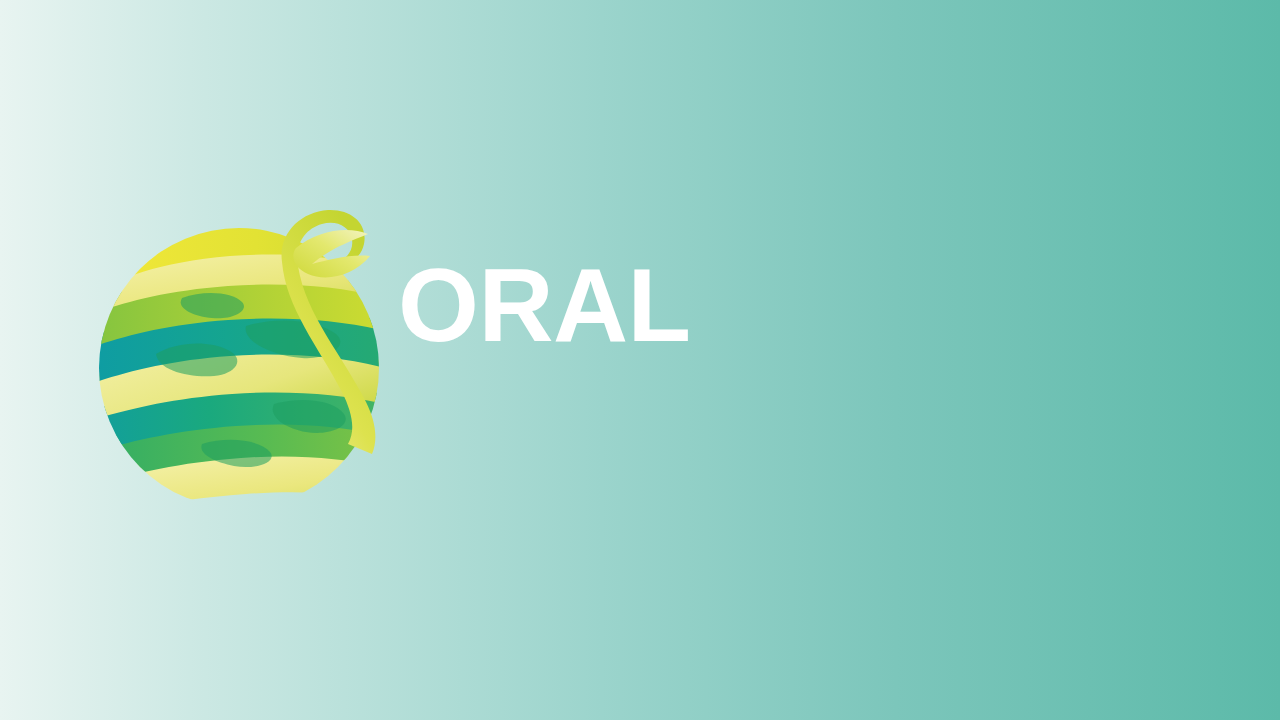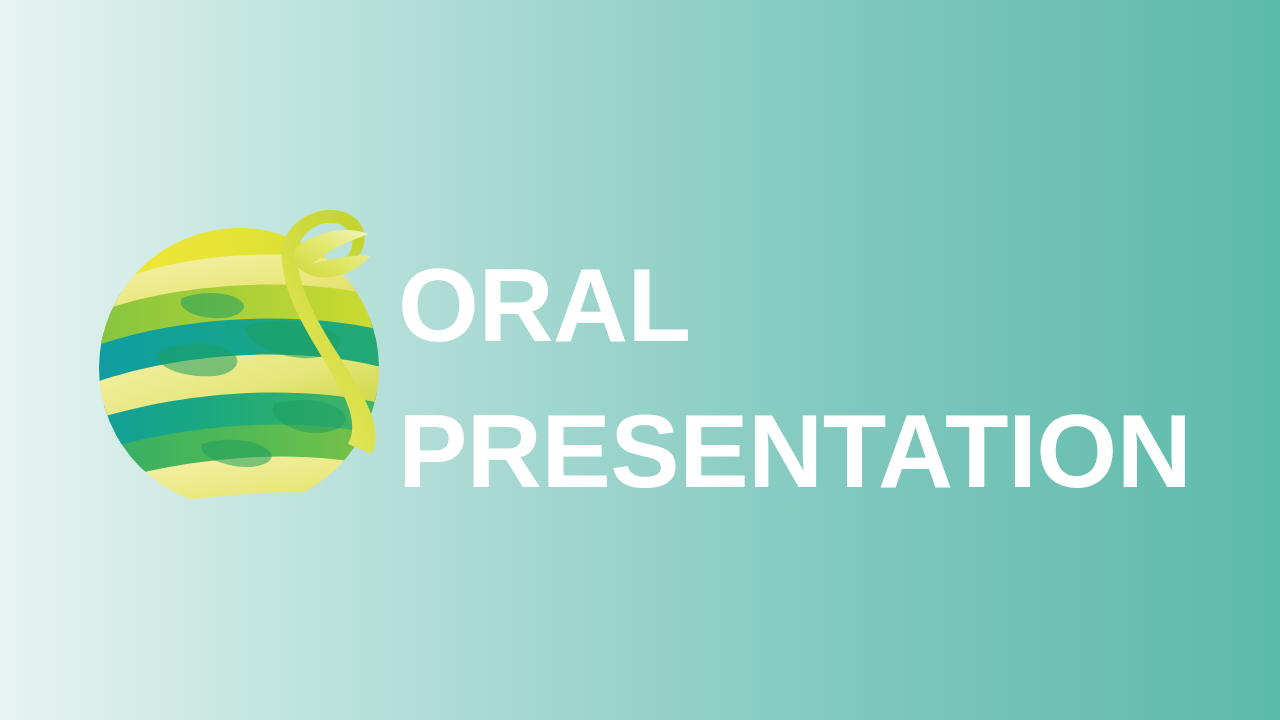--- a/index.html
+++ b/index.html
@@ -169,16 +169,15 @@
 
         <path d="M 200 44 C 222 26, 252 22, 272 30 C 252 38, 232 46, 216 60
                  C 232 56, 254 50, 274 52 C 258 72, 230 78, 212 70
                  C 198 64, 194 52, 200 44 Z" fill="url(#gLeaf)"></path>
       </g>
     </svg>
   </div>
 
   <div class="title-block">
     <span class="title-line">ORAL</span>
-    <span class="title-line">PRESENTATION</span>
   </div>
 
 </div>
 
 </body></html>

